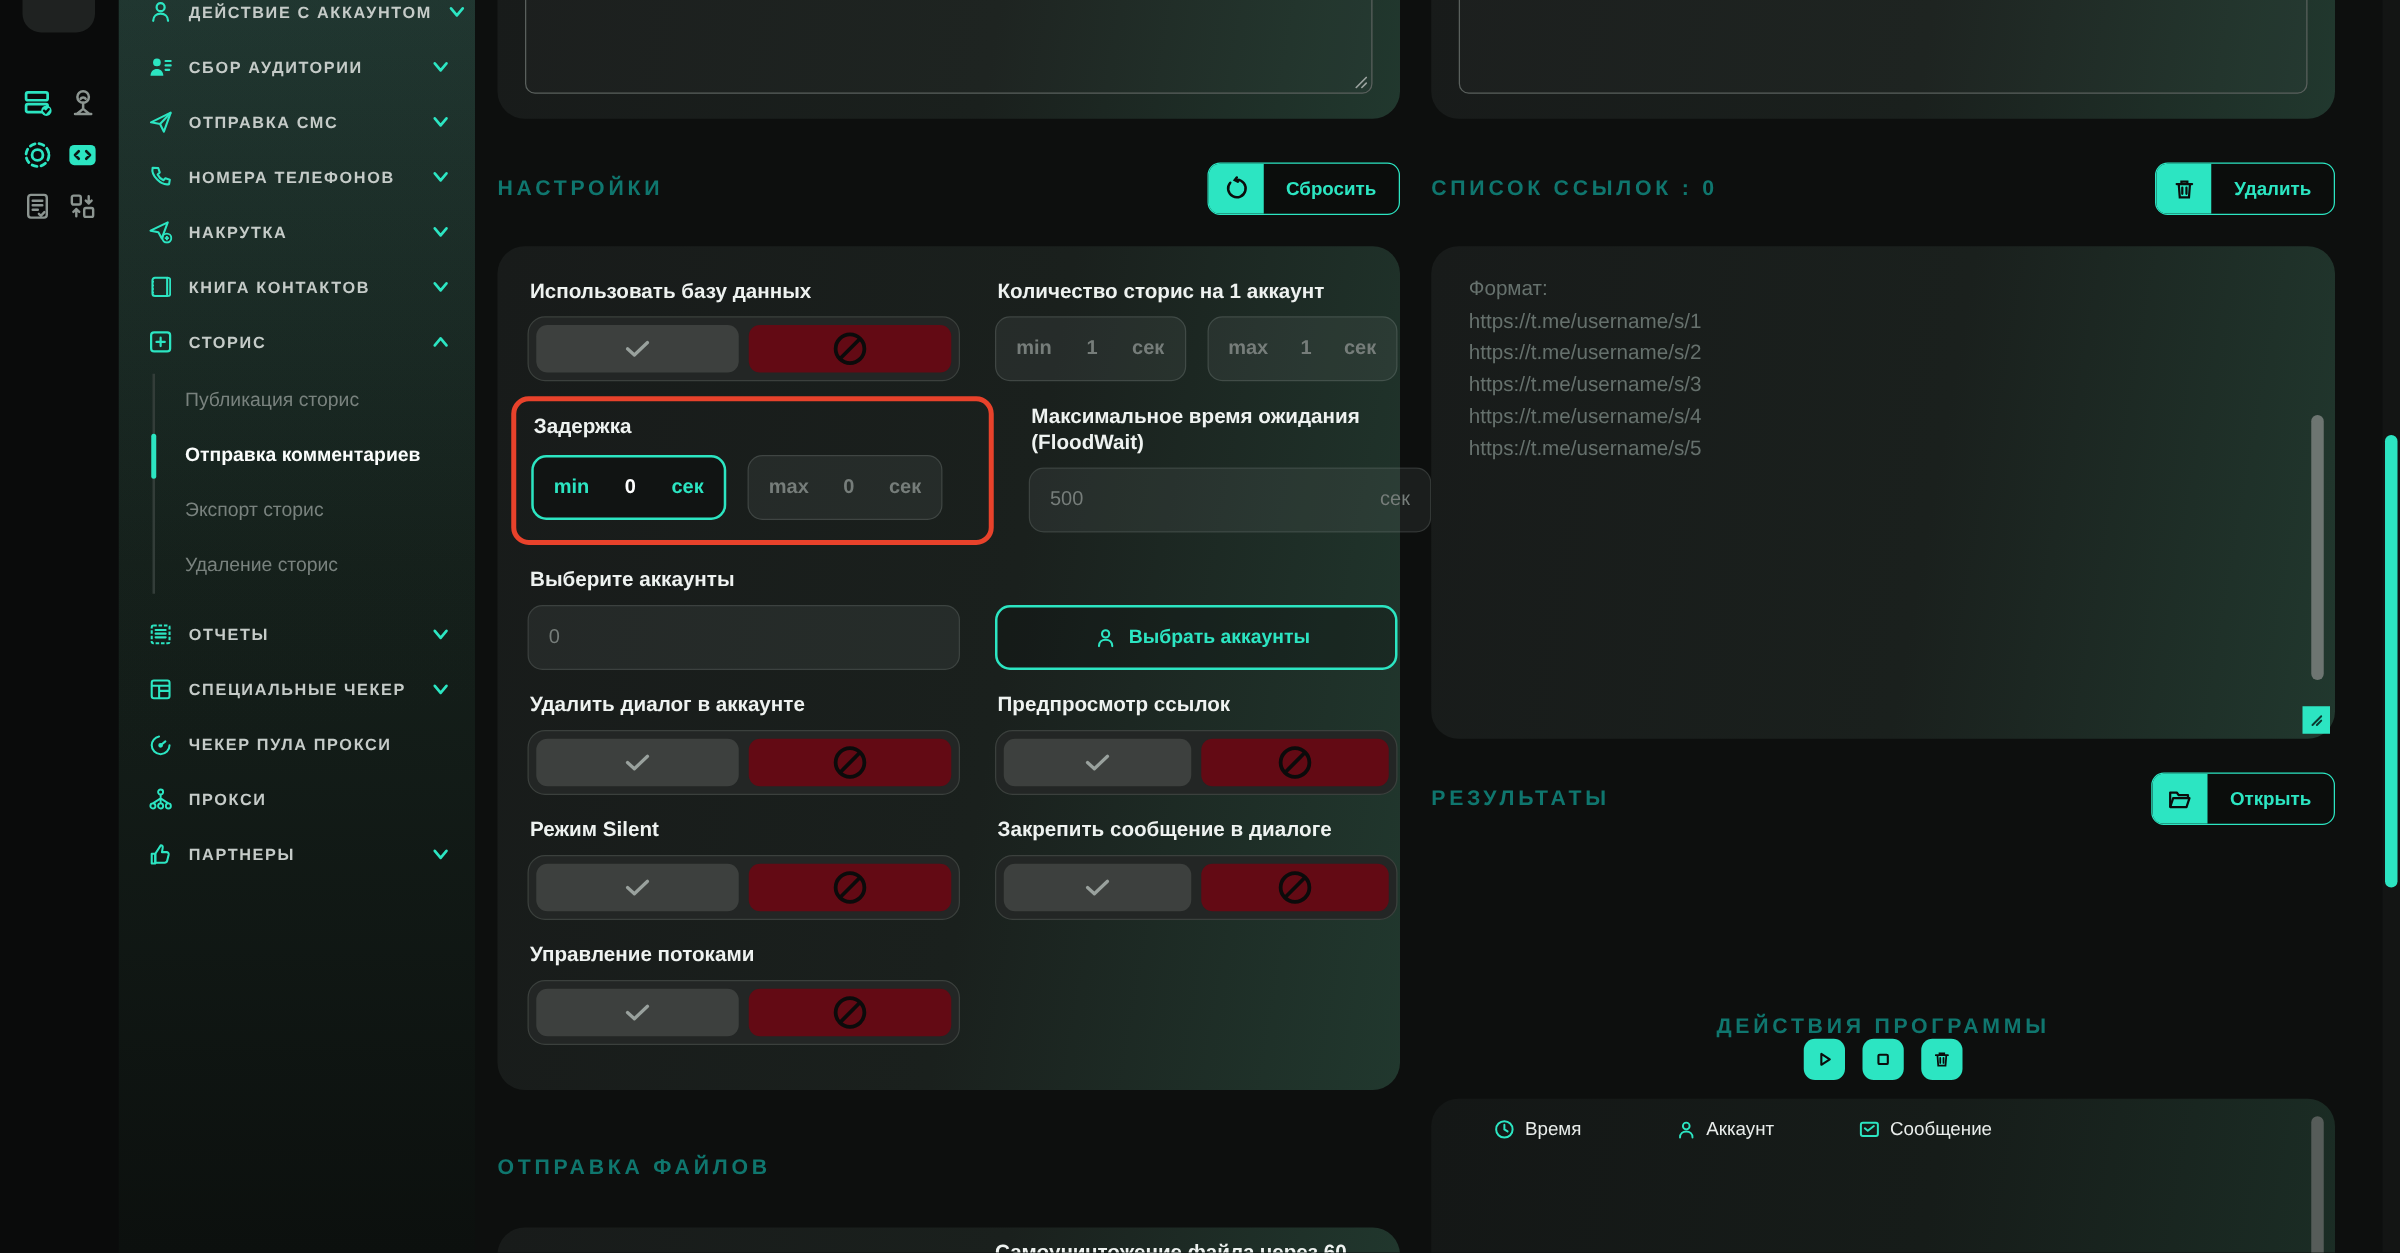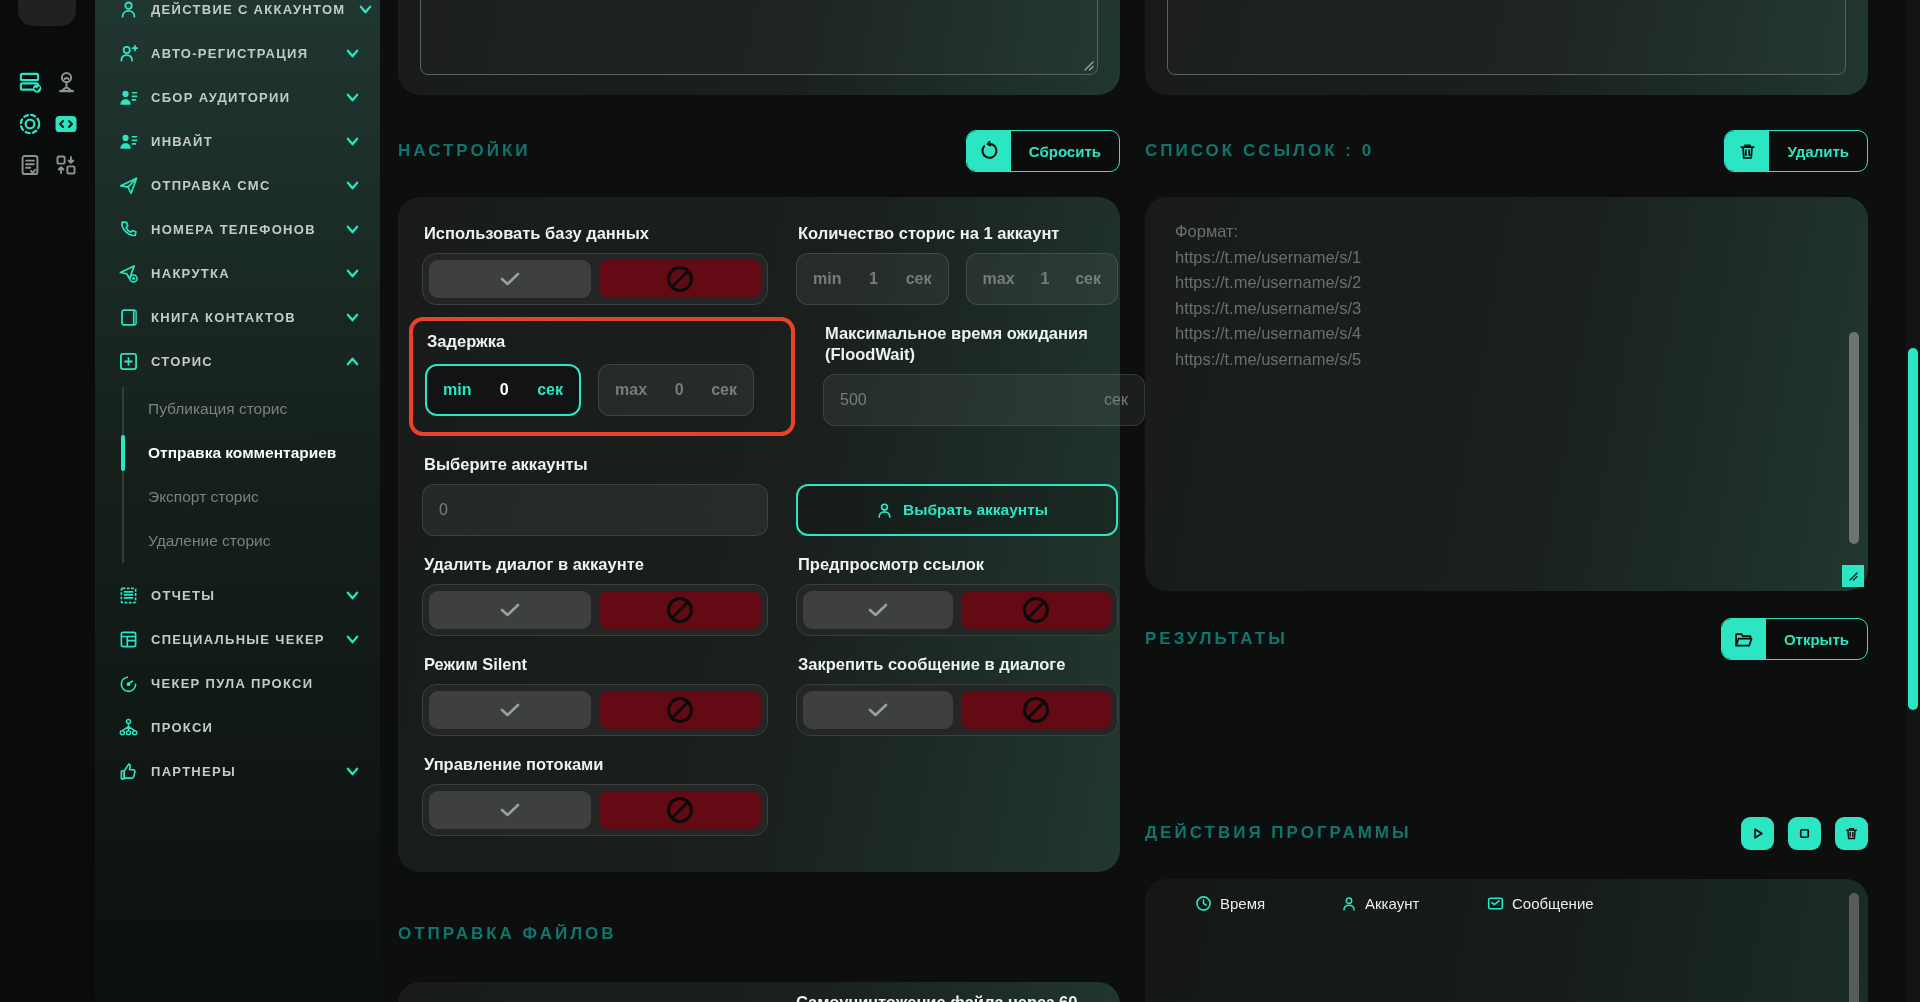--- a/index.html
+++ b/index.html
@@ -146,67 +146,37 @@
           </svg>
         </span>
       <span class="lbl">ДЕЙСТВИЕ С АККАУНТОМ</span>
       <span class="chev">
           <svg width="15" height="15" viewBox="0 0 16 16">
             <polyline points="3,5 8,11 13,5" fill="none" stroke="currentColor" stroke-width="2.3" stroke-linecap="round" stroke-linejoin="round"></polyline>
           </svg>
         </span>
     </div>
 
-    <div class="s-item">
-      <span class="ic">
-          <svg width="19" height="19" viewBox="0 0 16 16" fill="none" stroke="#2ce5c2" stroke-width="1.5" stroke-linecap="round">
-            <circle cx="6.5" cy="5" r="2.6"></circle>
-            <path d="M2 14c0-3 2-4.6 4.5-4.6S11 11 11 14"></path>
-            <path d="M11.5 3.5h4M13.5 1.5v4"></path>
-          </svg>
-        </span>
-      <span class="lbl">АВТО-РЕГИСТРАЦИЯ</span>
-      <span class="chev">
-          <svg width="15" height="15" viewBox="0 0 16 16">
-            <polyline points="3,5 8,11 13,5" fill="none" stroke="currentColor" stroke-width="2.3" stroke-linecap="round" stroke-linejoin="round"></polyline>
-          </svg>
-        </span>
-    </div>
 
     <div class="s-item">
       <span class="ic">
           <svg width="19" height="19" viewBox="0 0 16 16">
             <circle cx="5.5" cy="5" r="2.6" fill="#2ce5c2"></circle>
             <path d="M1.2 14c0-3 1.9-4.6 4.3-4.6s4.3 1.6 4.3 4.6z" fill="#2ce5c2"></path>
             <path d="M11.3 4h3.5M11.3 7h3.5M11.3 10h2.5" stroke="#2ce5c2" stroke-width="1.4" stroke-linecap="round"></path>
           </svg>
         </span>
       <span class="lbl">СБОР АУДИТОРИИ</span>
       <span class="chev">
           <svg width="15" height="15" viewBox="0 0 16 16">
             <polyline points="3,5 8,11 13,5" fill="none" stroke="currentColor" stroke-width="2.3" stroke-linecap="round" stroke-linejoin="round"></polyline>
           </svg>
         </span>
     </div>
 
-    <div class="s-item">
-      <span class="ic">
-          <svg width="19" height="19" viewBox="0 0 16 16">
-            <circle cx="5.5" cy="5" r="2.6" fill="#2ce5c2"></circle>
-            <path d="M1.2 14c0-3 1.9-4.6 4.3-4.6s4.3 1.6 4.3 4.6z" fill="#2ce5c2"></path>
-            <path d="M11.3 4h3.5M11.3 7h3.5M11.3 10h2.5" stroke="#2ce5c2" stroke-width="1.4" stroke-linecap="round"></path>
-          </svg>
-        </span>
-      <span class="lbl">ИНВАЙТ</span>
-      <span class="chev">
-          <svg width="15" height="15" viewBox="0 0 16 16">
-            <polyline points="3,5 8,11 13,5" fill="none" stroke="currentColor" stroke-width="2.3" stroke-linecap="round" stroke-linejoin="round"></polyline>
-          </svg>
-        </span>
-    </div>
 
     <div class="s-item">
       <span class="ic">
           <svg width="19" height="19" viewBox="0 0 16 16" fill="none" stroke="#2ce5c2" stroke-width="1.4" stroke-linejoin="round">
             <path d="M1.5 8.3L14.8 1.8 10.2 14.6 7.6 9.4z"></path>
             <path d="M7.6 9.4l7.2-7.6"></path>
           </svg>
         </span>
       <span class="lbl">ОТПРАВКА СМС</span>
       <span class="chev">
@@ -591,21 +561,21 @@
       <span class="isq">
           <svg width="19" height="19" viewBox="0 0 16 16" fill="none" stroke="#0b0d0c" stroke-width="1.5" stroke-linejoin="round">
             <path d="M1.8 13.2V3.4h4.4l1.4 1.8h6.2v2"></path>
             <path d="M1.8 13.2l2-6h11l-2 6z"></path>
           </svg>
         </span>
       <span class="albl">Открыть</span>
     </button>
   </div>
 
-  <div class="sec-row" style="margin-top:150px;">
+  <div class="sec-row" style="margin-top:150px;flex-direction:column;">
     <span class="sec-h">ДЕЙСТВИЯ ПРОГРАММЫ</span>
     <div class="sq-row">
       <button class="sq-btn">
           <svg width="15" height="15" viewBox="0 0 16 16" fill="none" stroke="#0b0d0c" stroke-width="1.8" stroke-linejoin="round">
             <path d="M5.4 3.4v9.2L12.6 8z"></path>
           </svg>
         </button>
       <button class="sq-btn">
           <svg width="15" height="15" viewBox="0 0 16 16" fill="none" stroke="#0b0d0c" stroke-width="1.8">
             <rect x="4" y="4" width="8" height="8" rx="1"></rect>

